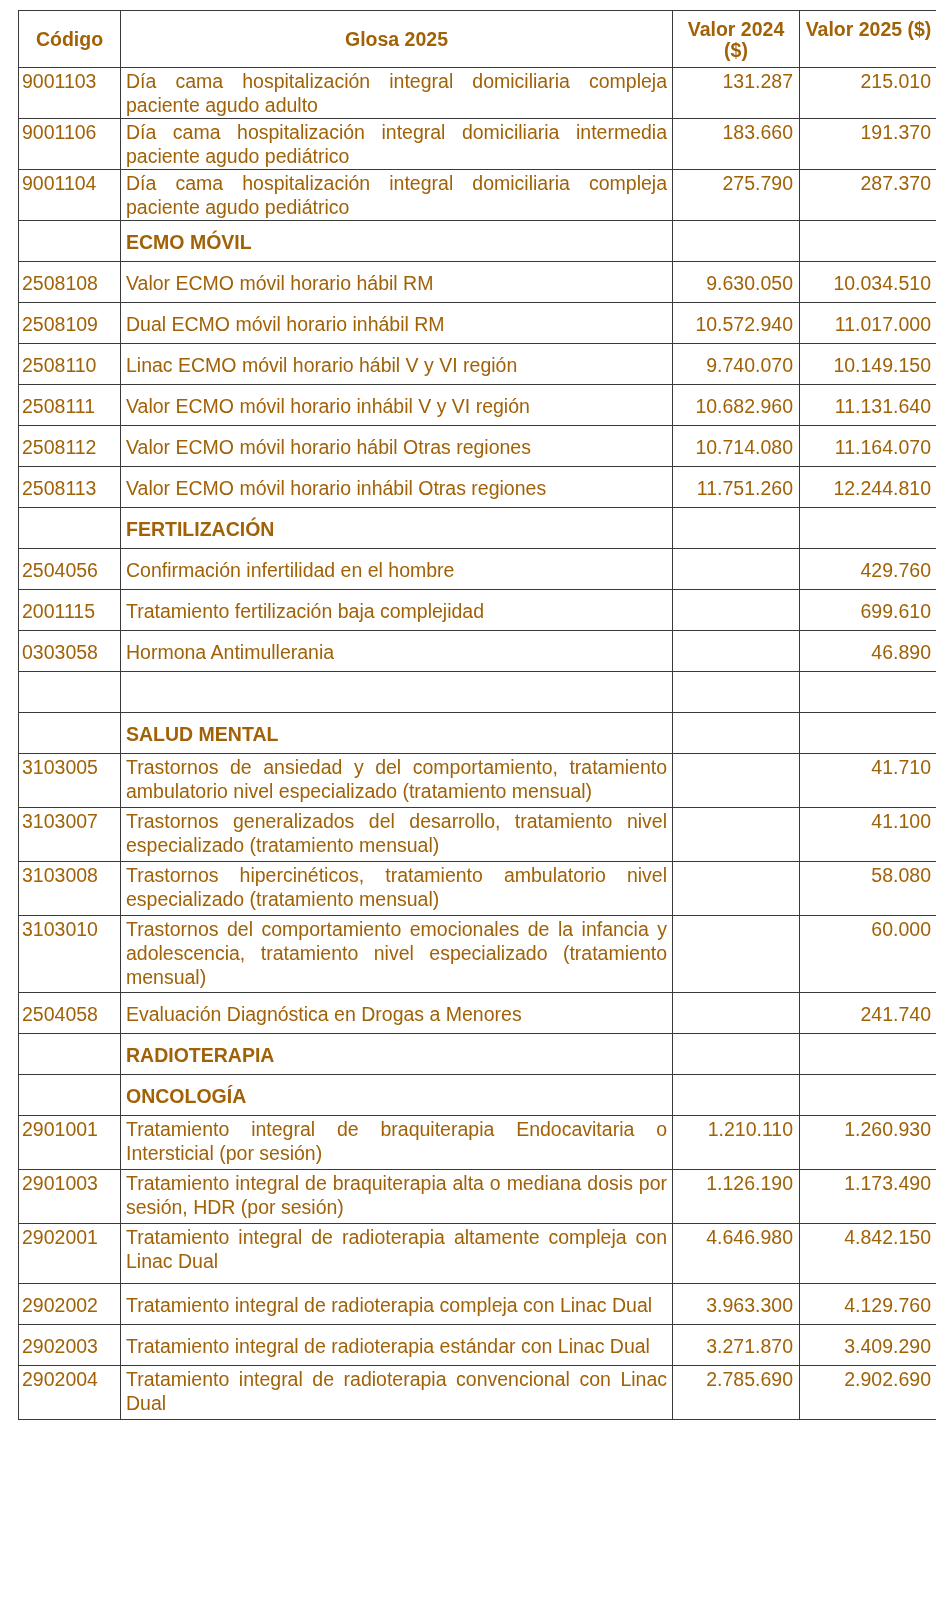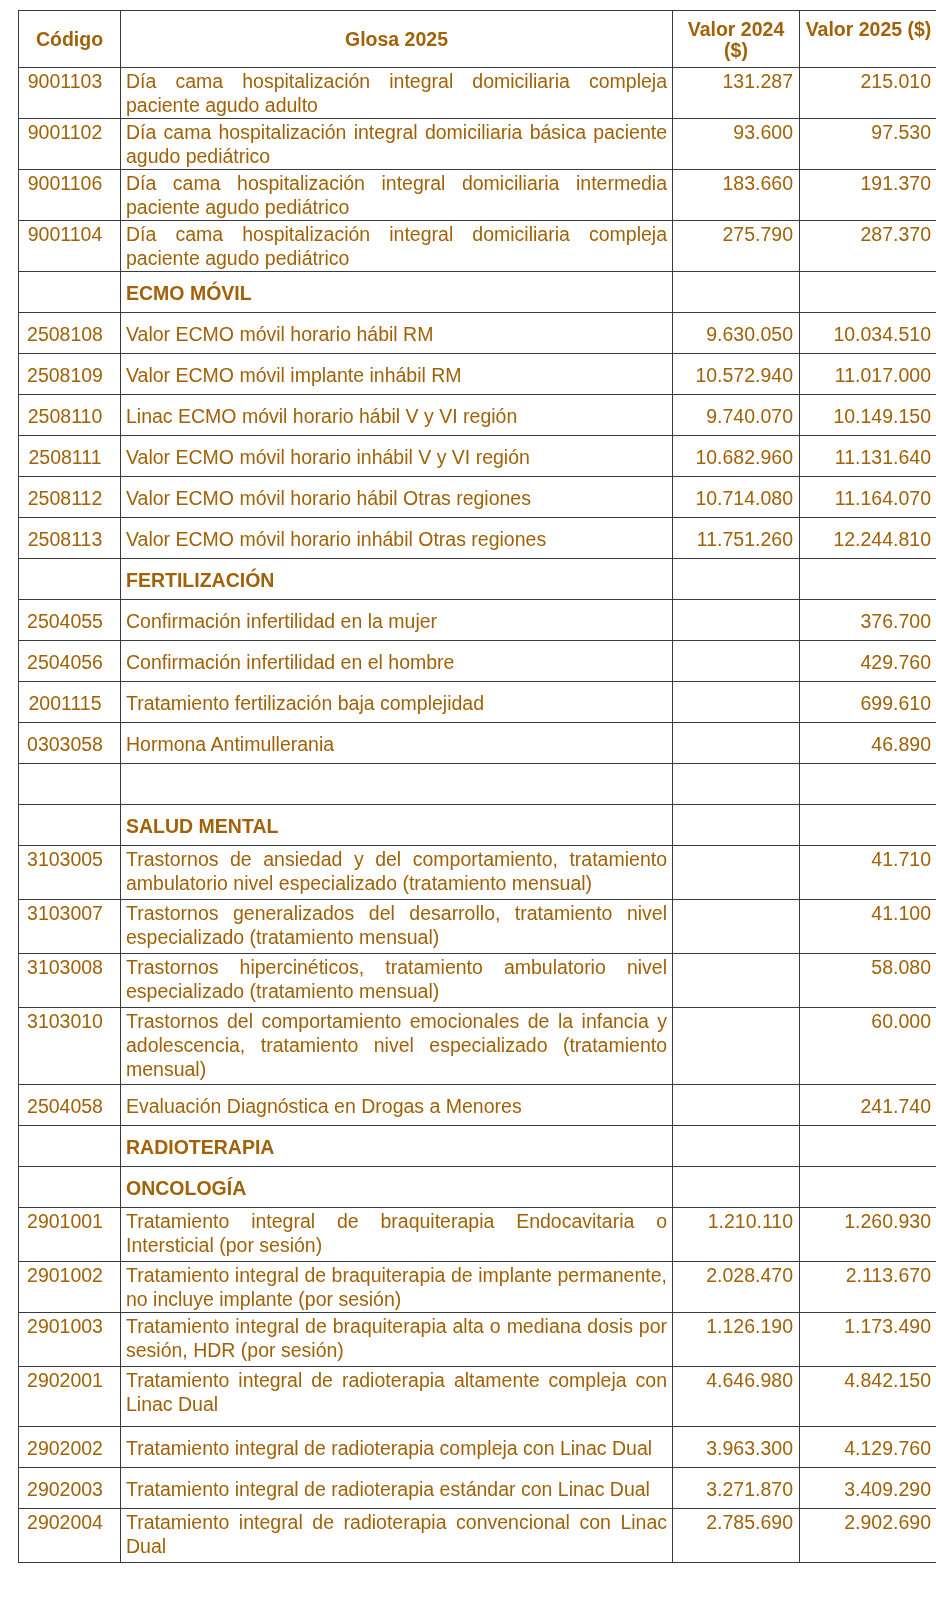--- a/index.html
+++ b/index.html
@@ -20,21 +20,21 @@
     border: 1.3px solid #3a3a3a;
     padding: 1px 5px 0 5px;
     vertical-align: top;
     overflow: hidden;
   }
   .doc-table th {
     font-weight: bold; text-align: center; vertical-align: middle;
     line-height: 21px; padding: 2px 4px; height: 46px;
   }
   .doc-table th.h-val { vertical-align: top; padding-top: 8px; }
-  td.code { text-align: center; padding-left: 3px; padding-right: 12px; }
+  td.code { text-align: left; padding-left: 3px; padding-right: 12px; }
   td.glosa { text-align: justify; text-align-last: left; }
   td.num { text-align: right; padding-right: 6px; }
   tr.r1 td { height: 39px; vertical-align: middle; }
   tr.r2 td { height: 49px; }
   tr.r2tall td { height: 58px; }
   tr.r2mid td { height: 52px; }
   tr.r3 td { height: 75px; }
   tr.section td { height: 39px; vertical-align: middle; font-weight: bold; }
   tr.empty td { height: 39px; }
 </style>
@@ -57,26 +57,20 @@
     </tr>
   </thead>
   <tbody id="tbody">
       <tr class="r2">
         <td class="code">9001103</td>
         <td class="glosa">Día cama hospitalización integral domiciliaria compleja paciente agudo adulto</td>
         <td class="num">131.287</td>
         <td class="num">215.010</td>
       </tr>
       <tr class="r2">
-        <td class="code">9001102</td>
-        <td class="glosa">Día cama hospitalización integral domiciliaria básica paciente agudo pediátrico</td>
-        <td class="num">93.600</td>
-        <td class="num">97.530</td>
-      </tr>
-      <tr class="r2">
         <td class="code">9001106</td>
         <td class="glosa">Día cama hospitalización integral domiciliaria intermedia paciente agudo pediátrico</td>
         <td class="num">183.660</td>
         <td class="num">191.370</td>
       </tr>
       <tr class="r2">
         <td class="code">9001104</td>
         <td class="glosa">Día cama hospitalización integral domiciliaria compleja paciente agudo pediátrico</td>
         <td class="num">275.790</td>
         <td class="num">287.370</td>
@@ -88,21 +82,21 @@
         <td class="num"></td>
       </tr>
       <tr class="r1">
         <td class="code">2508108</td>
         <td class="glosa">Valor ECMO móvil horario hábil RM</td>
         <td class="num">9.630.050</td>
         <td class="num">10.034.510</td>
       </tr>
       <tr class="r1">
         <td class="code">2508109</td>
-        <td class="glosa">Valor ECMO móvil implante inhábil RM</td>
+        <td class="glosa">Dual ECMO móvil horario inhábil RM</td>
         <td class="num">10.572.940</td>
         <td class="num">11.017.000</td>
       </tr>
       <tr class="r1">
         <td class="code">2508110</td>
         <td class="glosa">Linac ECMO móvil horario hábil V y VI región</td>
         <td class="num">9.740.070</td>
         <td class="num">10.149.150</td>
       </tr>
       <tr class="r1">
@@ -123,26 +117,20 @@
         <td class="num">11.751.260</td>
         <td class="num">12.244.810</td>
       </tr>
       <tr class="section">
         <td class="code"></td>
         <td class="glosa">FERTILIZACIÓN</td>
         <td class="num"></td>
         <td class="num"></td>
       </tr>
       <tr class="r1">
-        <td class="code">2504055</td>
-        <td class="glosa">Confirmación infertilidad en la mujer</td>
-        <td class="num"></td>
-        <td class="num">376.700</td>
-      </tr>
-      <tr class="r1">
         <td class="code">2504056</td>
         <td class="glosa">Confirmación infertilidad en el hombre</td>
         <td class="num"></td>
         <td class="num">429.760</td>
       </tr>
       <tr class="r1">
         <td class="code">2001115</td>
         <td class="glosa">Tratamiento fertilización baja complejidad</td>
         <td class="num"></td>
         <td class="num">699.610</td>
@@ -205,26 +193,20 @@
         <td class="code"></td>
         <td class="glosa">ONCOLOGÍA</td>
         <td class="num"></td>
         <td class="num"></td>
       </tr>
       <tr class="r2mid">
         <td class="code">2901001</td>
         <td class="glosa">Tratamiento integral de braquiterapia Endocavitaria o Intersticial (por sesión)</td>
         <td class="num">1.210.110</td>
         <td class="num">1.260.930</td>
-      </tr>
-      <tr class="r2">
-        <td class="code">2901002</td>
-        <td class="glosa">Tratamiento integral de braquiterapia de implante permanente, no incluye implante (por sesión)</td>
-        <td class="num">2.028.470</td>
-        <td class="num">2.113.670</td>
       </tr>
       <tr class="r2mid">
         <td class="code">2901003</td>
         <td class="glosa">Tratamiento integral de braquiterapia alta o mediana dosis por sesión, HDR (por sesión)</td>
         <td class="num">1.126.190</td>
         <td class="num">1.173.490</td>
       </tr>
       <tr class="r2tall">
         <td class="code">2902001</td>
         <td class="glosa">Tratamiento integral de radioterapia altamente compleja con Linac Dual</td>

